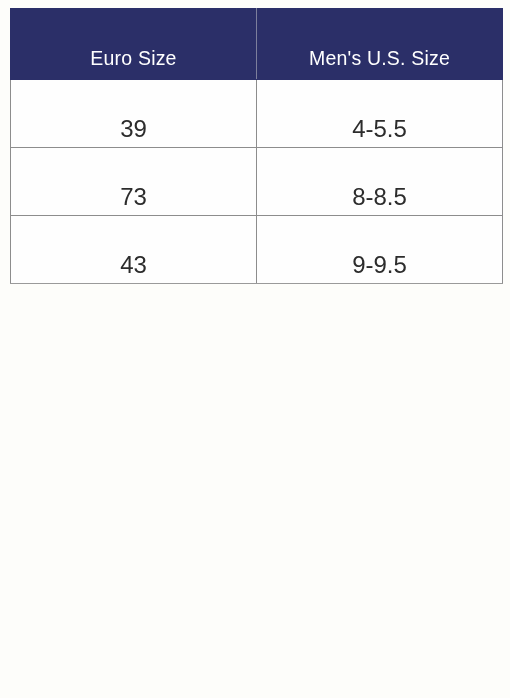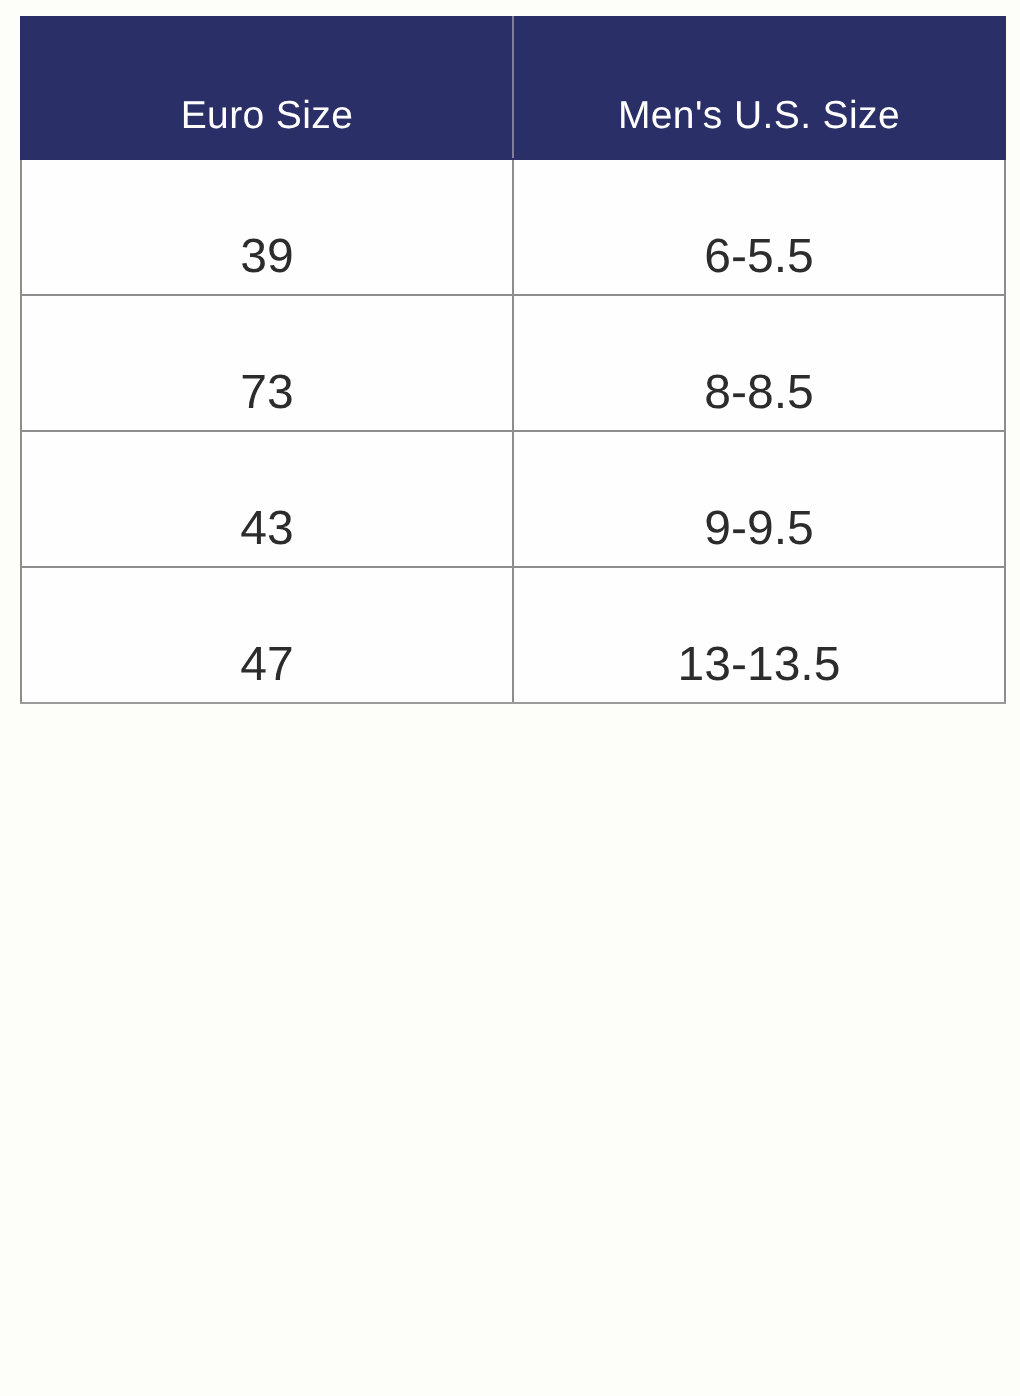--- a/index.html
+++ b/index.html
@@ -84,42 +84,34 @@
           <span class="cell-text">Men's U.S. Size</span>
         </th>
       </tr>
     </thead>
     <tbody>
       <tr>
         <td>
             <span class="cell-text">39</span>
           </td>
         <td>
-            <span class="cell-text">6-5.5</span>
+            <span class="cell-text">4-5.5</span>
           </td>
       </tr>
       <tr>
         <td>
             <span class="cell-text">73</span>
           </td>
         <td>
             <span class="cell-text">8-8.5</span>
           </td>
       </tr>
       <tr>
         <td>
             <span class="cell-text">43</span>
           </td>
         <td>
             <span class="cell-text">9-9.5</span>
           </td>
       </tr>
-      <tr>
-        <td>
-            <span class="cell-text">47</span>
-          </td>
-        <td>
-            <span class="cell-text">13-13.5</span>
-          </td>
-      </tr>
     </tbody>
   </table>
 </div>
 
 </body></html>

